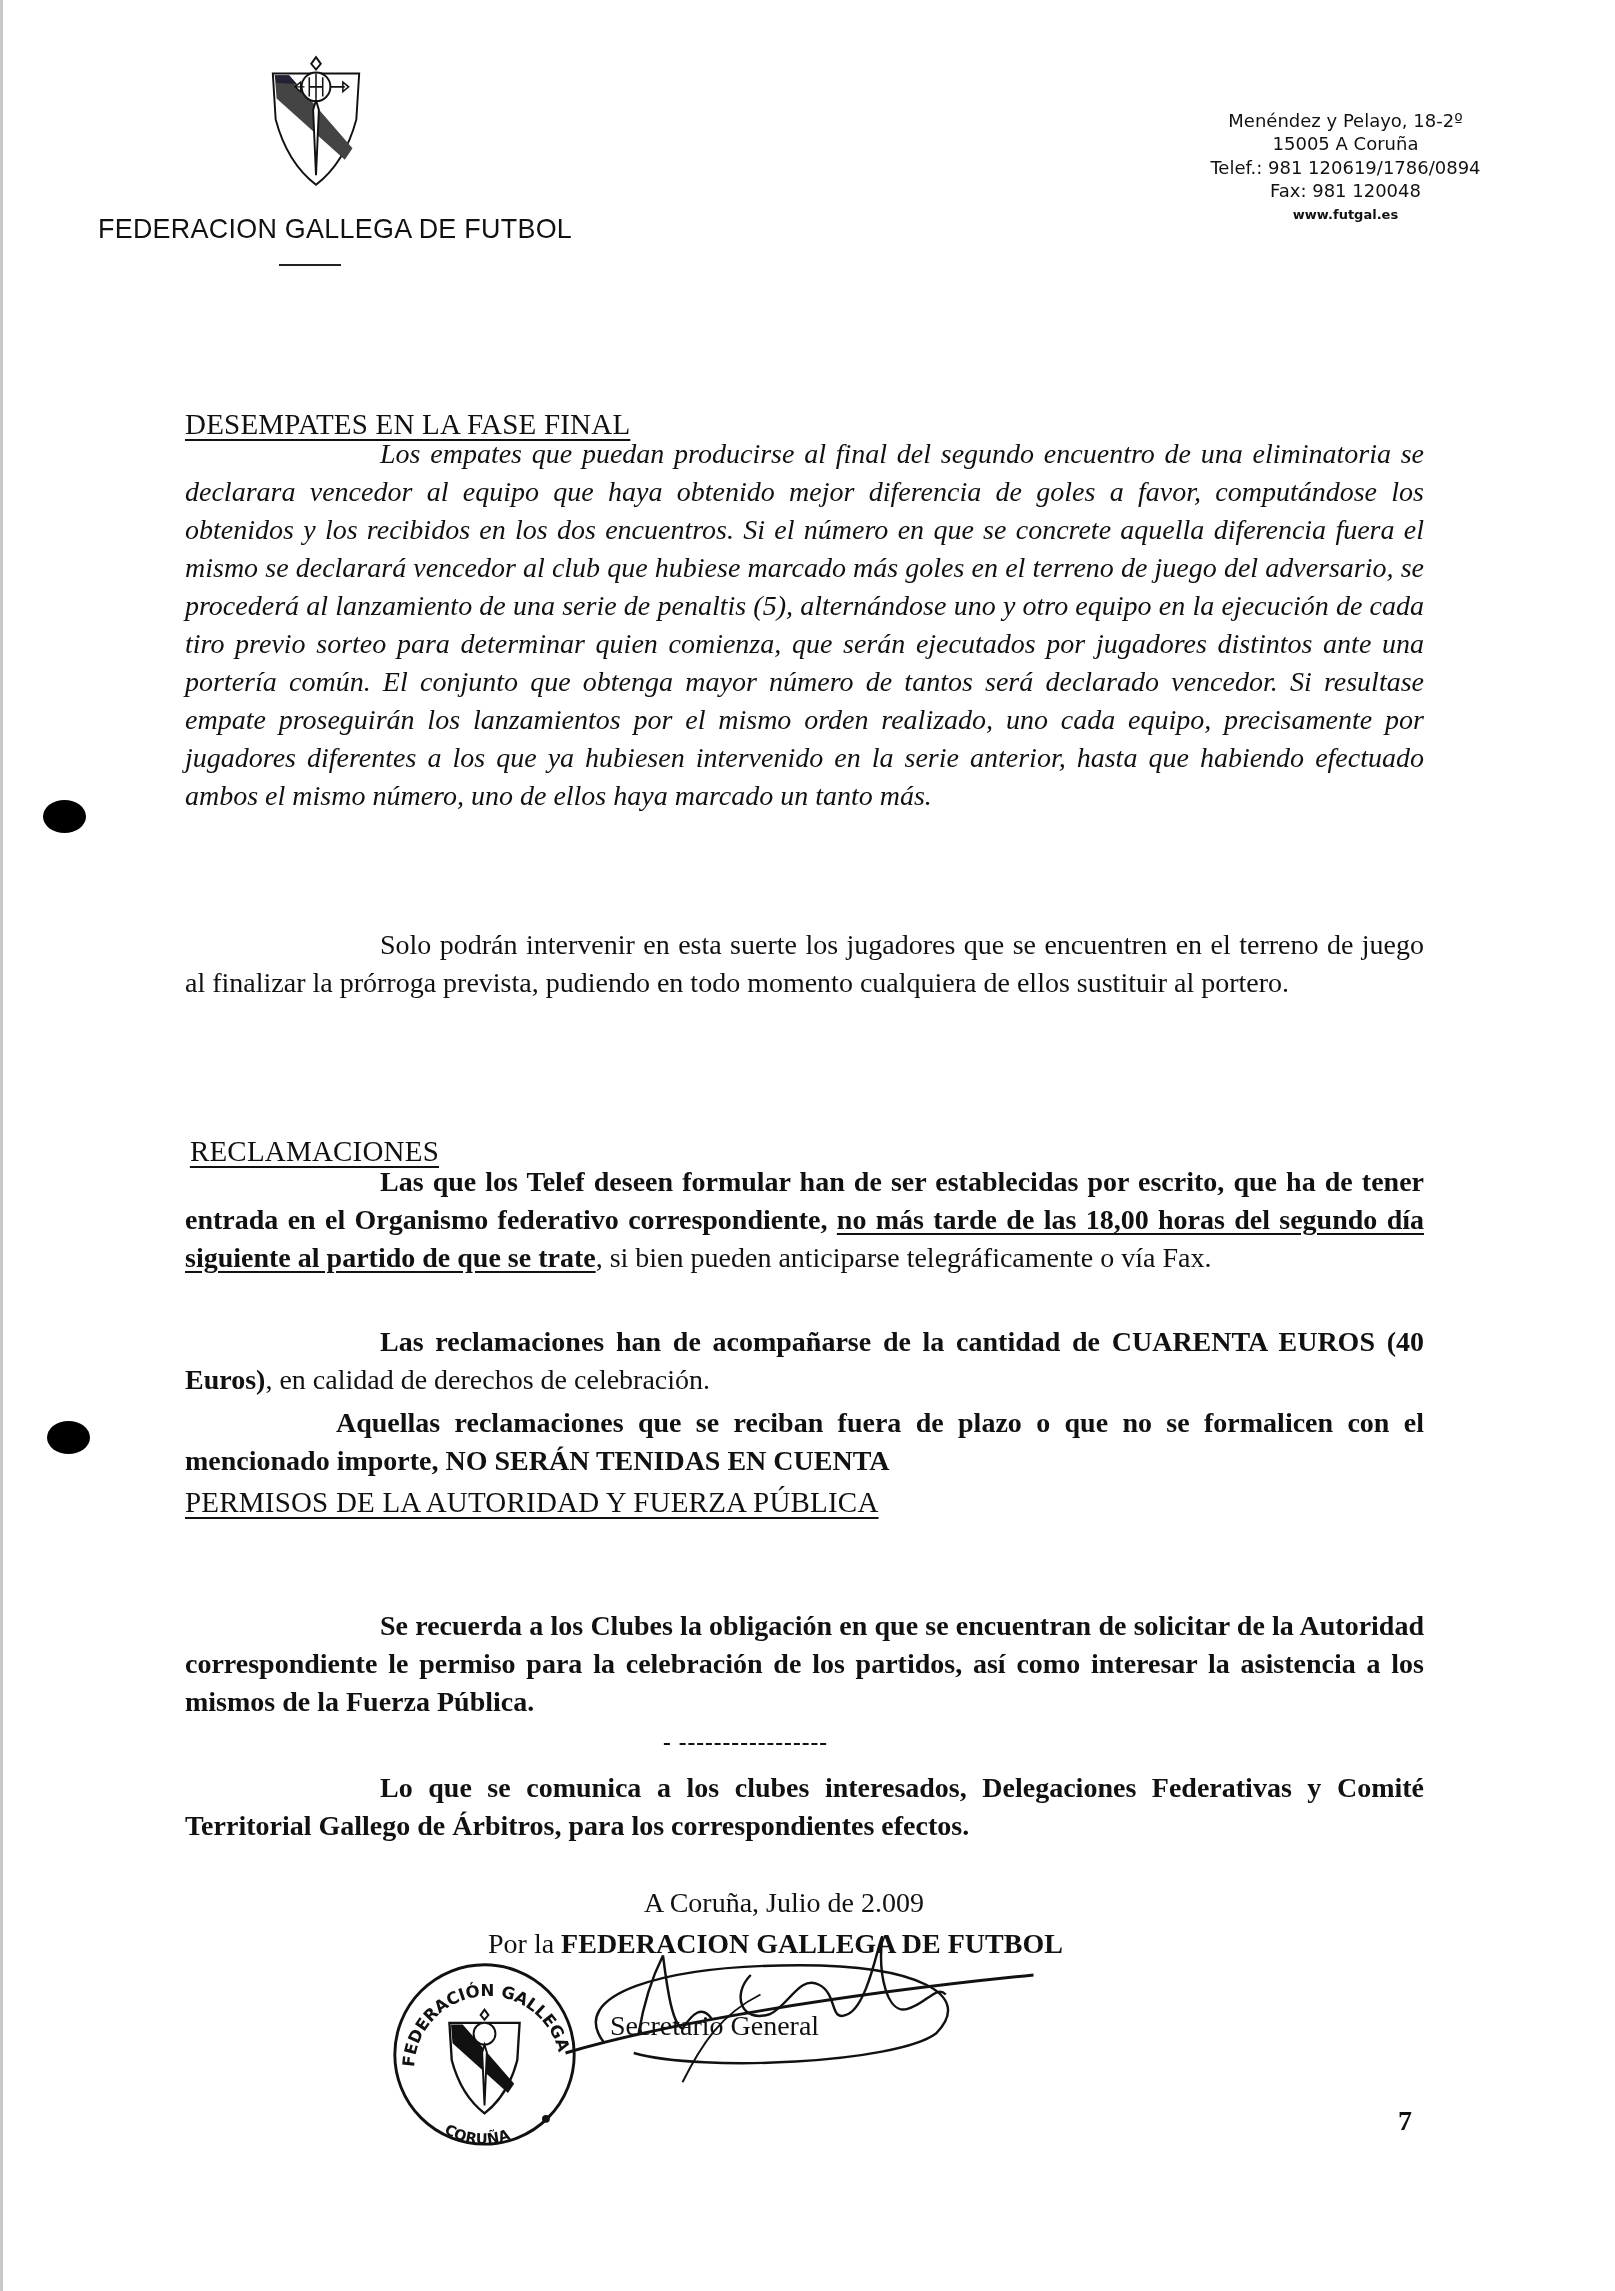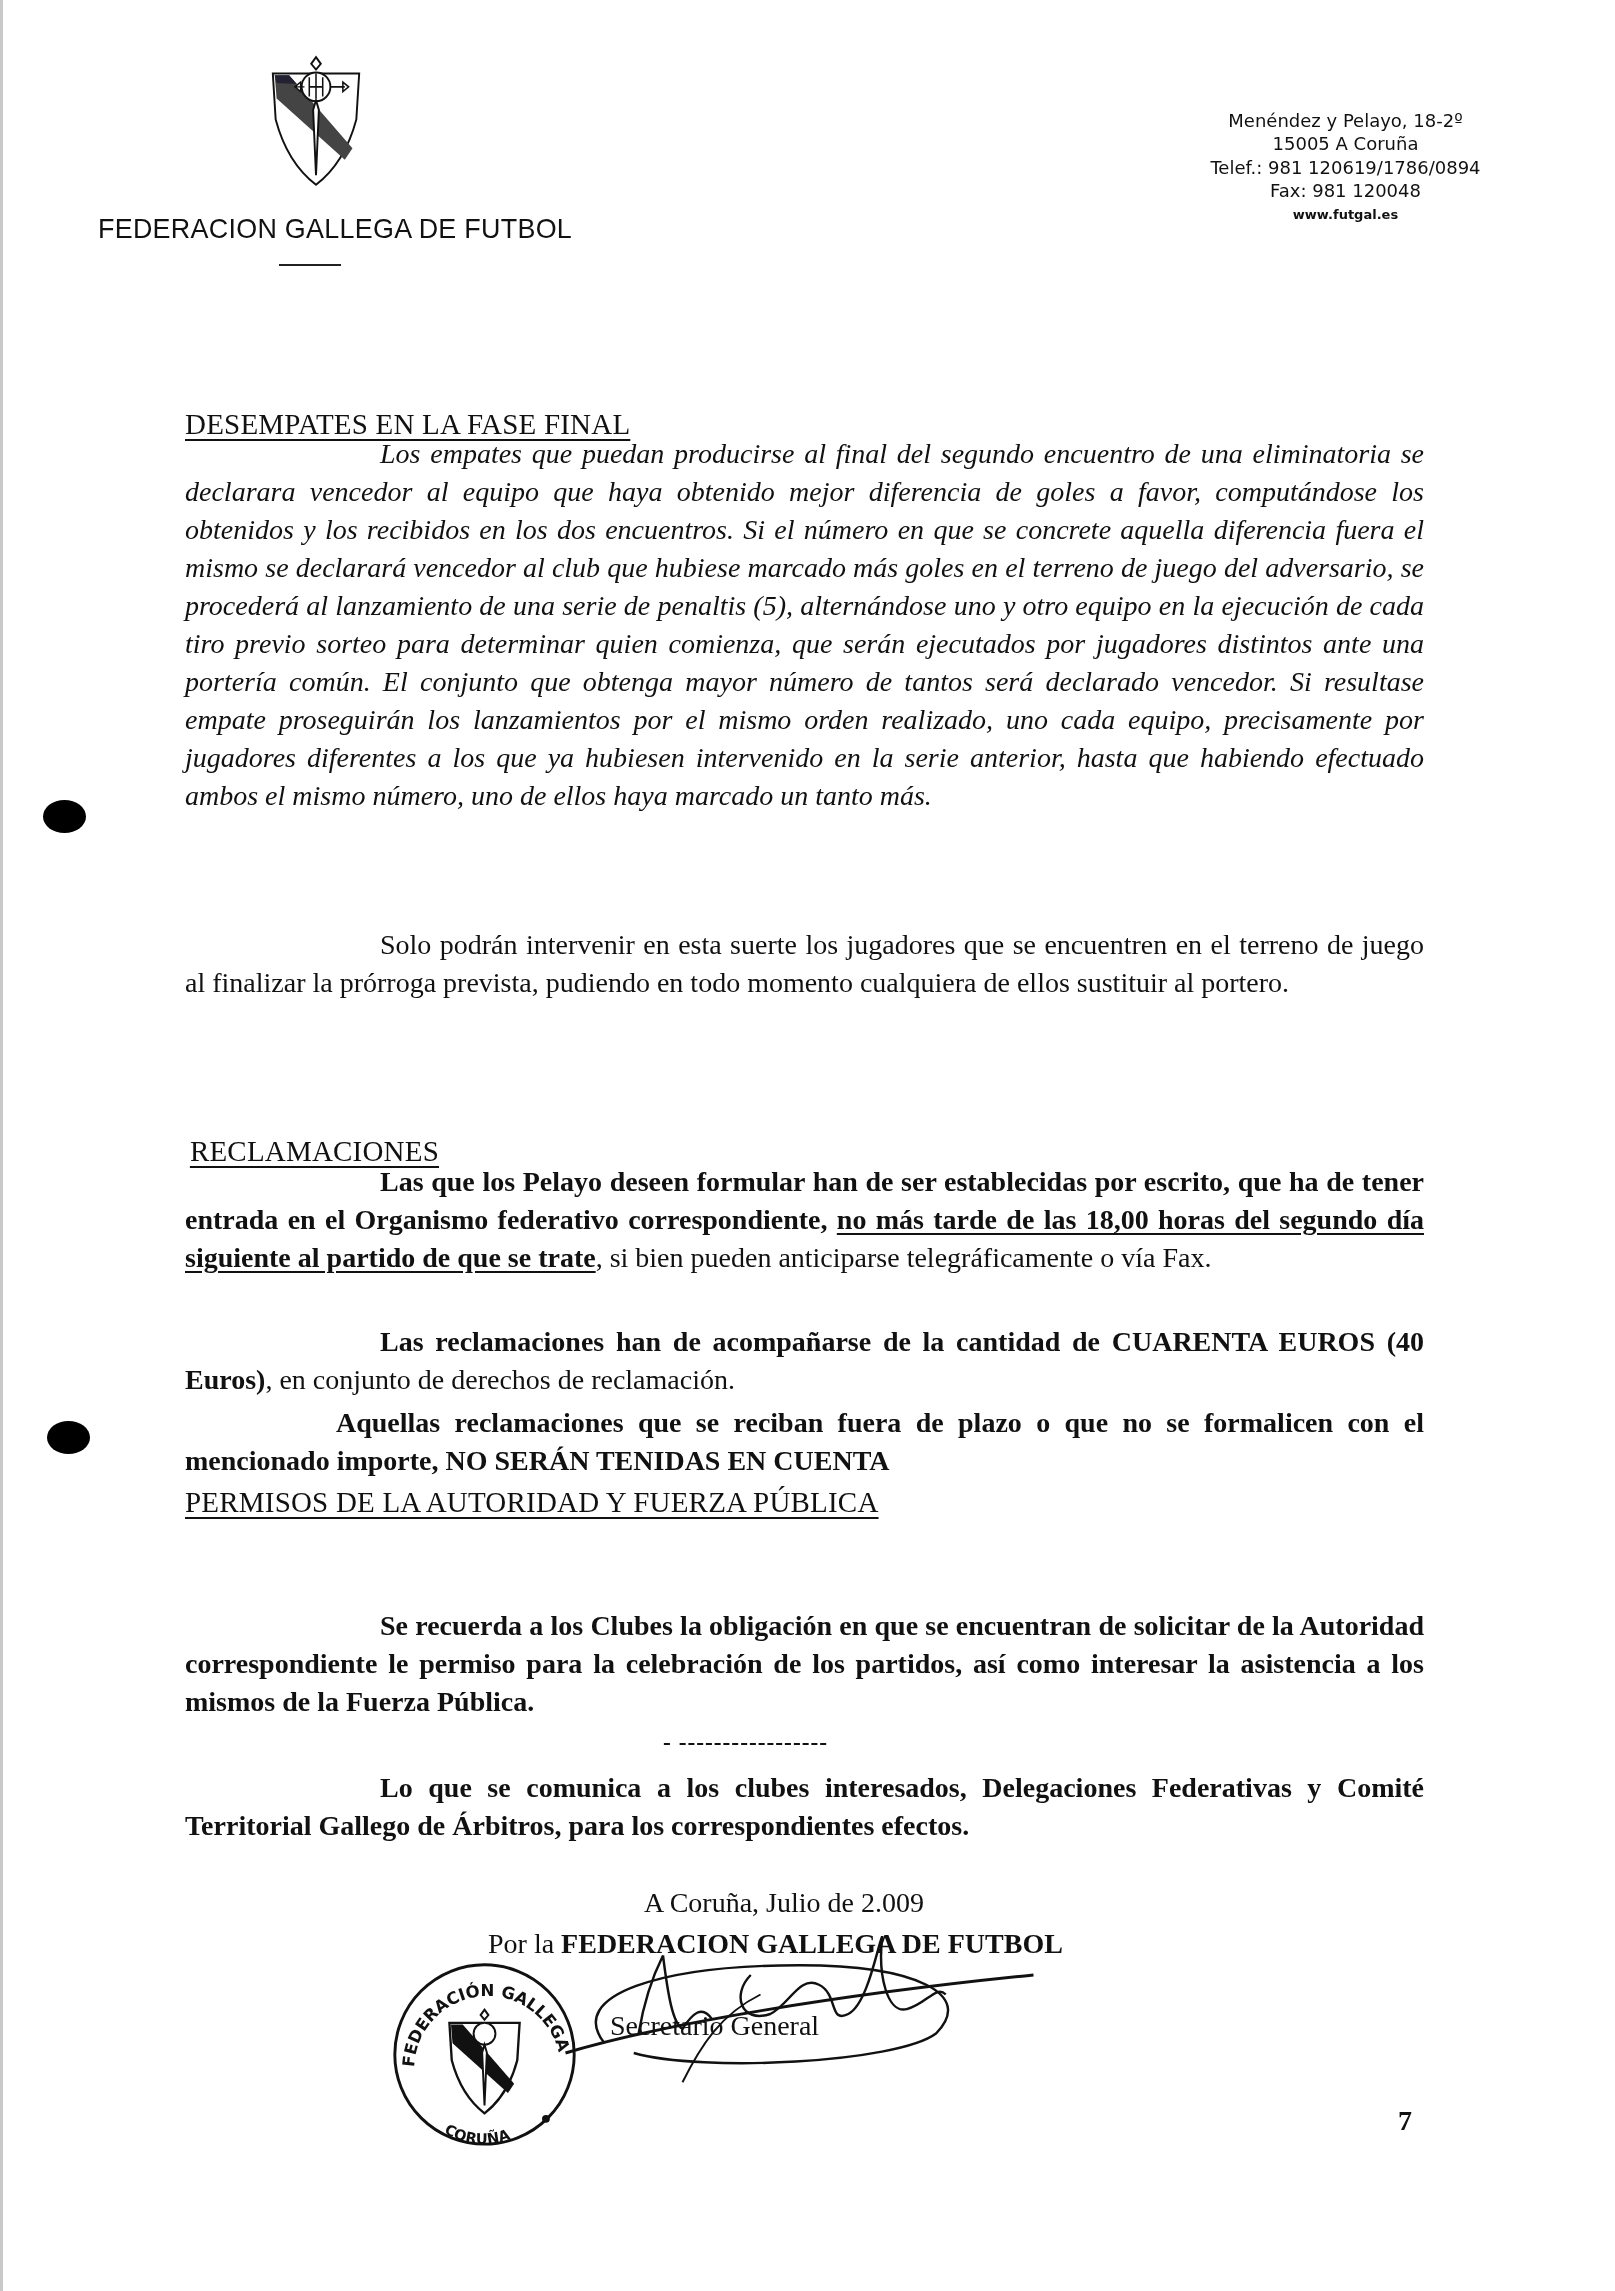--- a/index.html
+++ b/index.html
@@ -76,25 +76,25 @@
     <span class="indent"></span><span>Los empates que puedan producirse al final del segundo encuentro de una eliminatoria se declarara vencedor al equipo que haya obtenido mejor diferencia de goles a favor, computándose los obtenidos y los recibidos en los dos encuentros. Si el número en que se concrete aquella diferencia fuera el mismo se declarará vencedor al club que hubiese marcado más goles en el terreno de juego del adversario, se procederá al lanzamiento de una serie de penaltis (5), alternándose uno y otro equipo en la ejecución de cada tiro previo sorteo para determinar quien comienza, que serán ejecutados por jugadores distintos ante una portería común. El conjunto que obtenga mayor número de tantos será declarado vencedor. Si resultase empate proseguirán los lanzamientos por el mismo orden realizado, uno cada equipo, precisamente por jugadores diferentes a los que ya hubiesen intervenido en la serie anterior, hasta que habiendo efectuado ambos el mismo número, uno de ellos haya marcado un tanto más.</span>
   </div>
 
   <div class="para" style="top:926px;">
     <span class="indent"></span><span>Solo podrán intervenir en esta suerte los jugadores que se encuentren en el terreno de juego al finalizar la prórroga prevista, pudiendo en todo momento cualquiera de ellos sustituir al portero.</span>
   </div>
 
   <div class="heading" style="top:1085px;left:4.9px;">RECLAMACIONES</div>
 
   <div class="para" style="top:1163px;">
-    <span class="indent"></span><span class="bold">Las que los Pelayo deseen formular han de ser establecidas por escrito, que ha de tener entrada en el Organismo federativo correspondiente, </span><span class="bold ul">no más tarde de las 18,00 horas del segundo día siguiente al partido de que se trate</span><span>, si bien pueden anticiparse telegráficamente o vía Fax.</span>
+    <span class="indent"></span><span class="bold">Las que los Telef deseen formular han de ser establecidas por escrito, que ha de tener entrada en el Organismo federativo correspondiente, </span><span class="bold ul">no más tarde de las 18,00 horas del segundo día siguiente al partido de que se trate</span><span>, si bien pueden anticiparse telegráficamente o vía Fax.</span>
   </div>
 
   <div class="para" style="top:1323px;">
-    <span class="indent"></span><span class="bold">Las reclamaciones han de acompañarse de la cantidad de CUARENTA EUROS (40 Euros)</span><span>, en conjunto de derechos de reclamación.</span>
+    <span class="indent"></span><span class="bold">Las reclamaciones han de acompañarse de la cantidad de CUARENTA EUROS (40 Euros)</span><span>, en calidad de derechos de celebración.</span>
   </div>
 
   <div class="para" style="top:1404px;">
     <span class="indent" style="width:151px;"></span><span class="bold">Aquellas reclamaciones que se reciban fuera de plazo o que no se formalicen con el mencionado importe, NO SERÁN TENIDAS EN CUENTA</span>
   </div>
 
   <div class="heading" style="top:1436px;left:0;">PERMISOS DE LA AUTORIDAD Y FUERZA PÚBLICA</div>
 
   <div class="para bold" style="top:1607px;">
     <span class="indent"></span><span>Se recuerda a los Clubes la obligación en que se encuentran de solicitar de la Autoridad correspondiente le permiso para la celebración de los partidos, así como interesar la asistencia a los mismos de la Fuerza Pública.</span>

